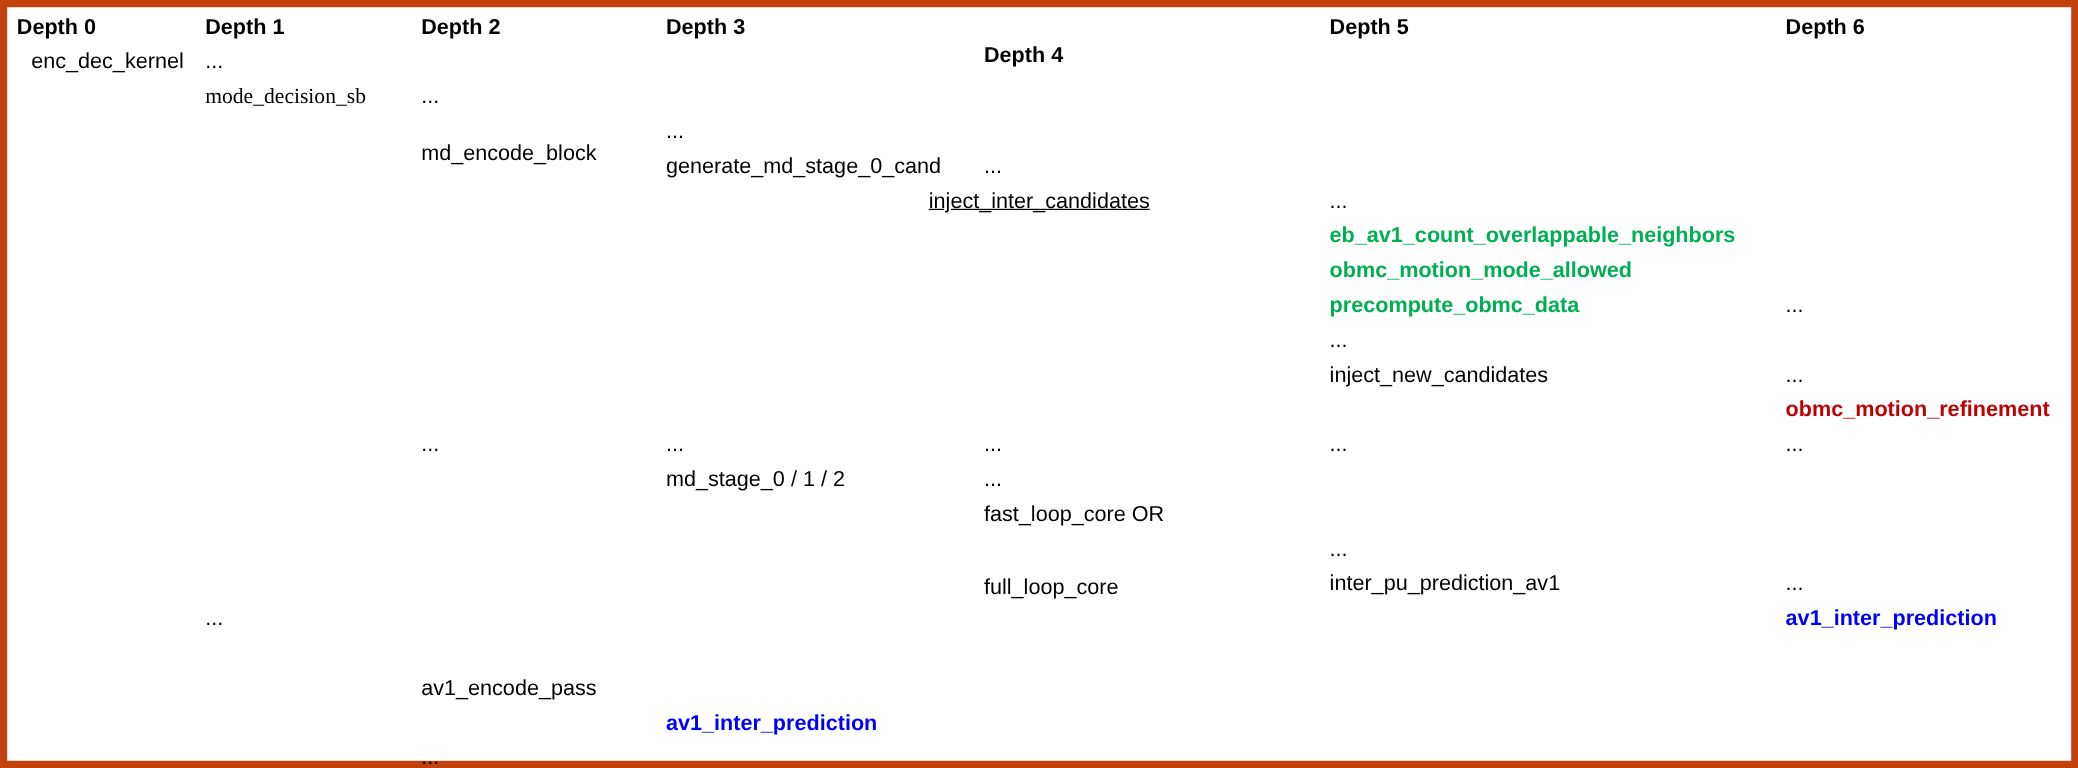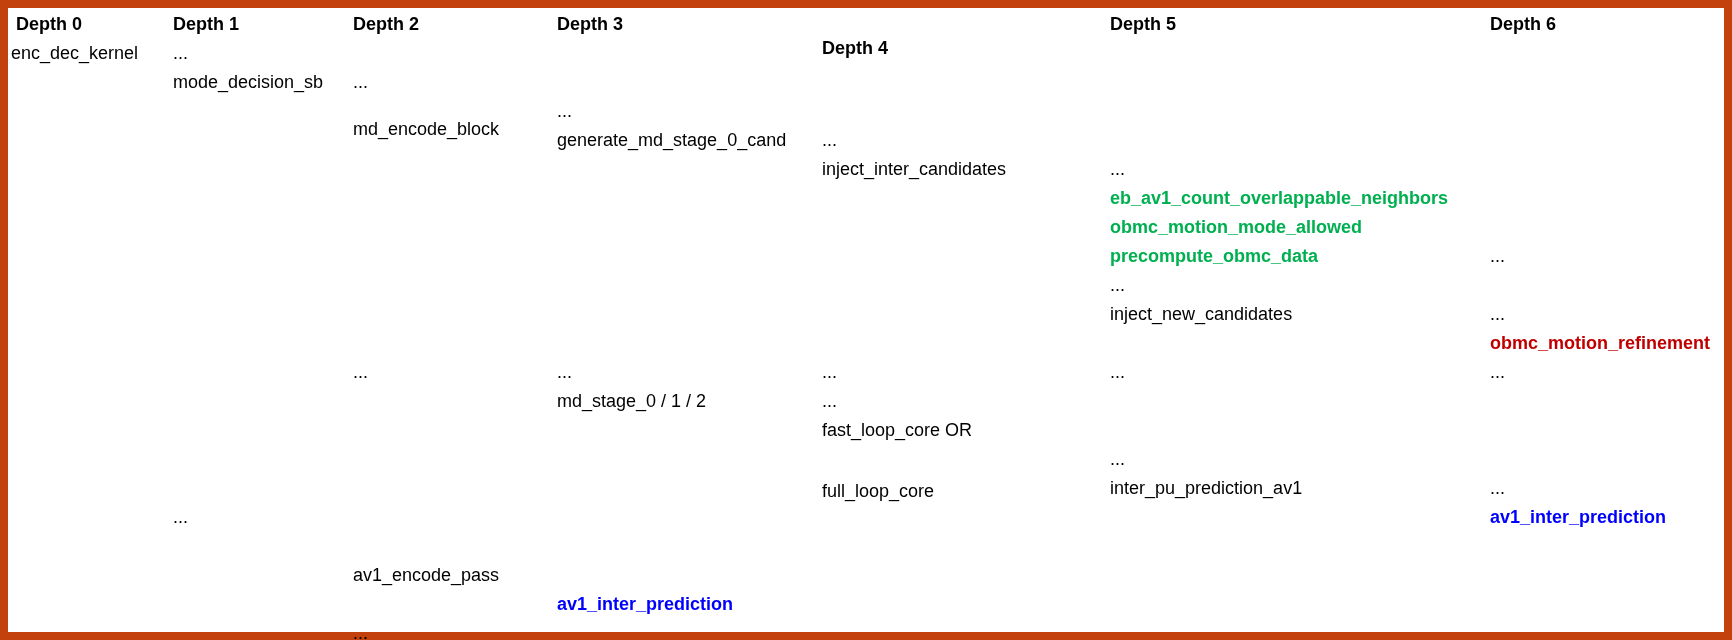--- a/index.html
+++ b/index.html
@@ -6,21 +6,21 @@
   body {
     width: 1732px; height: 640px;
     background: #ffffff;
     font-family: "Liberation Sans", sans-serif;
     overflow: hidden;
   }
   #frame {
     position: relative;
     width: 1732px; height: 640px;
     box-sizing: border-box;
-    border: 8px solid #c2410c;
+    border: 6px solid #c2410c;
     background: #ffffff;
   }
   .cell {
     position: absolute;
     font-size: 18px;
     line-height: 29px;
     white-space: pre;
     color: #000000;
     font-weight: normal;
   }
@@ -34,29 +34,29 @@
 <body>
 
 <div id="frame">
     <div class="cell style-header" style="left: 8px; top: 2px;">Depth 0</div>
     <div class="cell style-header" style="left: 165px; top: 2px;">Depth 1</div>
     <div class="cell style-header" style="left: 345px; top: 2px;">Depth 2</div>
     <div class="cell style-header" style="left: 549px; top: 2px;">Depth 3</div>
     <div class="cell style-header" style="left: 814px; top: 2px; margin-top: 24px;">Depth 4</div>
     <div class="cell style-header" style="left: 1102px; top: 2px;">Depth 5</div>
     <div class="cell style-header" style="left: 1482px; top: 2px;">Depth 6</div>
-    <div class="cell style-normal" style="left: 3px; top: 31px;">enc_dec_kernel</div>
+    <div class="cell style-normal" style="left: 20px; top: 31px;">enc_dec_kernel</div>
     <div class="cell style-normal" style="left: 165px; top: 31px;">...</div>
-    <div class="cell style-normal" style="left: 165px; top: 60px;">mode_decision_sb</div>
+    <div class="cell style-normal" style="left: 165px; top: 60px; font-family: Liberation Serif, serif;">mode_decision_sb</div>
     <div class="cell style-normal" style="left: 345px; top: 60px;">...</div>
     <div class="cell style-normal" style="left: 345px; top: 107px;">md_encode_block</div>
     <div class="cell style-normal" style="left: 549px; top: 89px;">...</div>
     <div class="cell style-normal" style="left: 549px; top: 118px;">generate_md_stage_0_cand</div>
     <div class="cell style-normal" style="left: 814px; top: 118px;">...</div>
-    <div class="cell style-normal" style="left: 814px; top: 147px;">inject_inter_candidates</div>
+    <div class="cell style-normal" style="left: 768px; top: 147px; text-decoration: underline;">inject_inter_candidates</div>
     <div class="cell style-normal" style="left: 1102px; top: 147px;">...</div>
     <div class="cell style-green" style="left: 1102px; top: 176px;">eb_av1_count_overlappable_neighbors</div>
     <div class="cell style-green" style="left: 1102px; top: 234px;">precompute_obmc_data</div>
     <div class="cell style-green" style="left: 1102px; top: 205px;">obmc_motion_mode_allowed</div>
     <div class="cell style-normal" style="left: 1482px; top: 234px;">...</div>
     <div class="cell style-normal" style="left: 1102px; top: 263px;">...</div>
     <div class="cell style-normal" style="left: 1102px; top: 292px;">inject_new_candidates</div>
     <div class="cell style-normal" style="left: 1482px; top: 292px;">...</div>
     <div class="cell style-red" style="left: 1482px; top: 321px;">obmc_motion_refinement</div>
     <div class="cell style-normal" style="left: 345px; top: 350px;">...</div>

